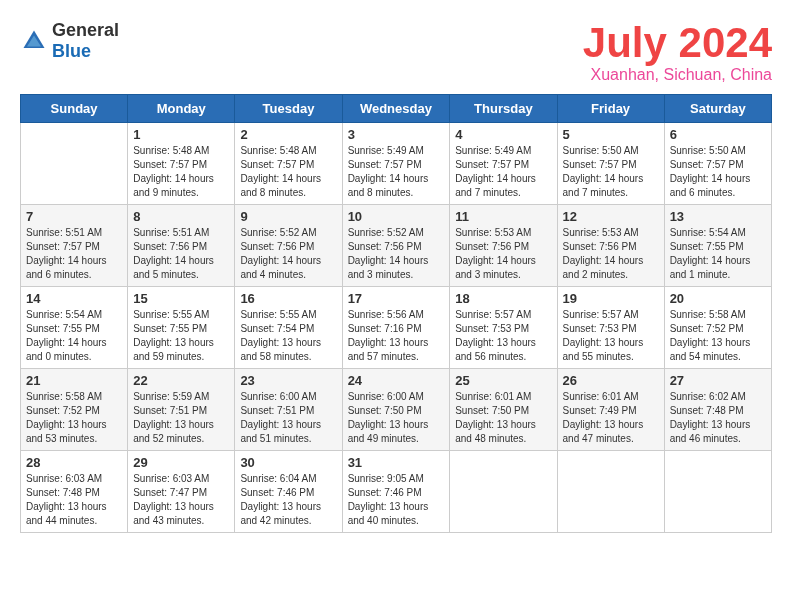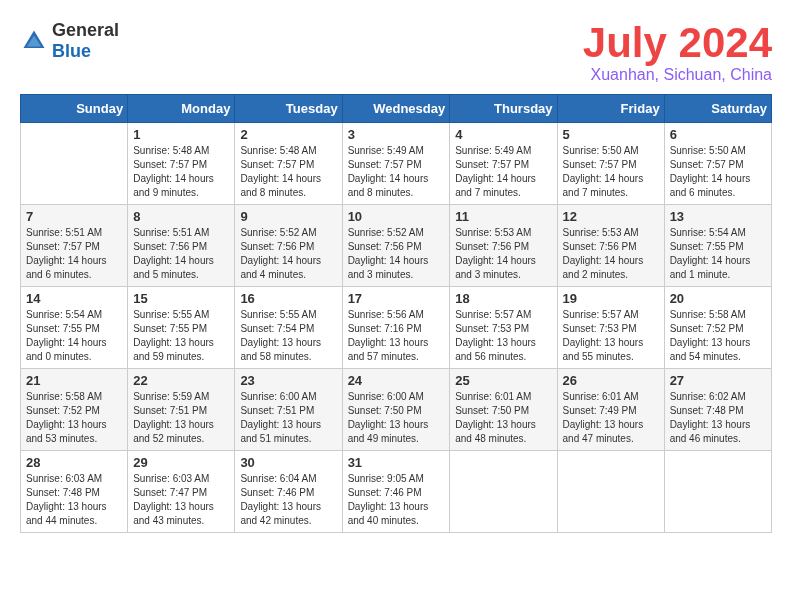--- a/index.html
+++ b/index.html
@@ -39,34 +39,34 @@
       text-align: right;
     }
     .month-title {
       font-size: 42px;
       font-weight: bold;
       color: #ef4444;
       line-height: 1.1;
     }
     .location-title {
       font-size: 16px;
-      color: #8b5cf6;
+      color: #ec4899;
       text-align: right;
     }
     .calendar {
       width: 100%;
       border-collapse: collapse;
       border: 1px solid #ccc;
     }
     .calendar th {
       background-color: #2a6db5;
       color: #fff;
       font-size: 13px;
       padding: 6px 4px;
-      text-align: right;
+      text-align: center;
       border: 1px solid #1a5a9a;
     }
     .calendar td {
       vertical-align: top;
       padding: 4px 5px;
       border: 1px solid #ccc;
       width: 108px;
       min-height: 80px;
       font-size: 10.5px;
       color: #333;

